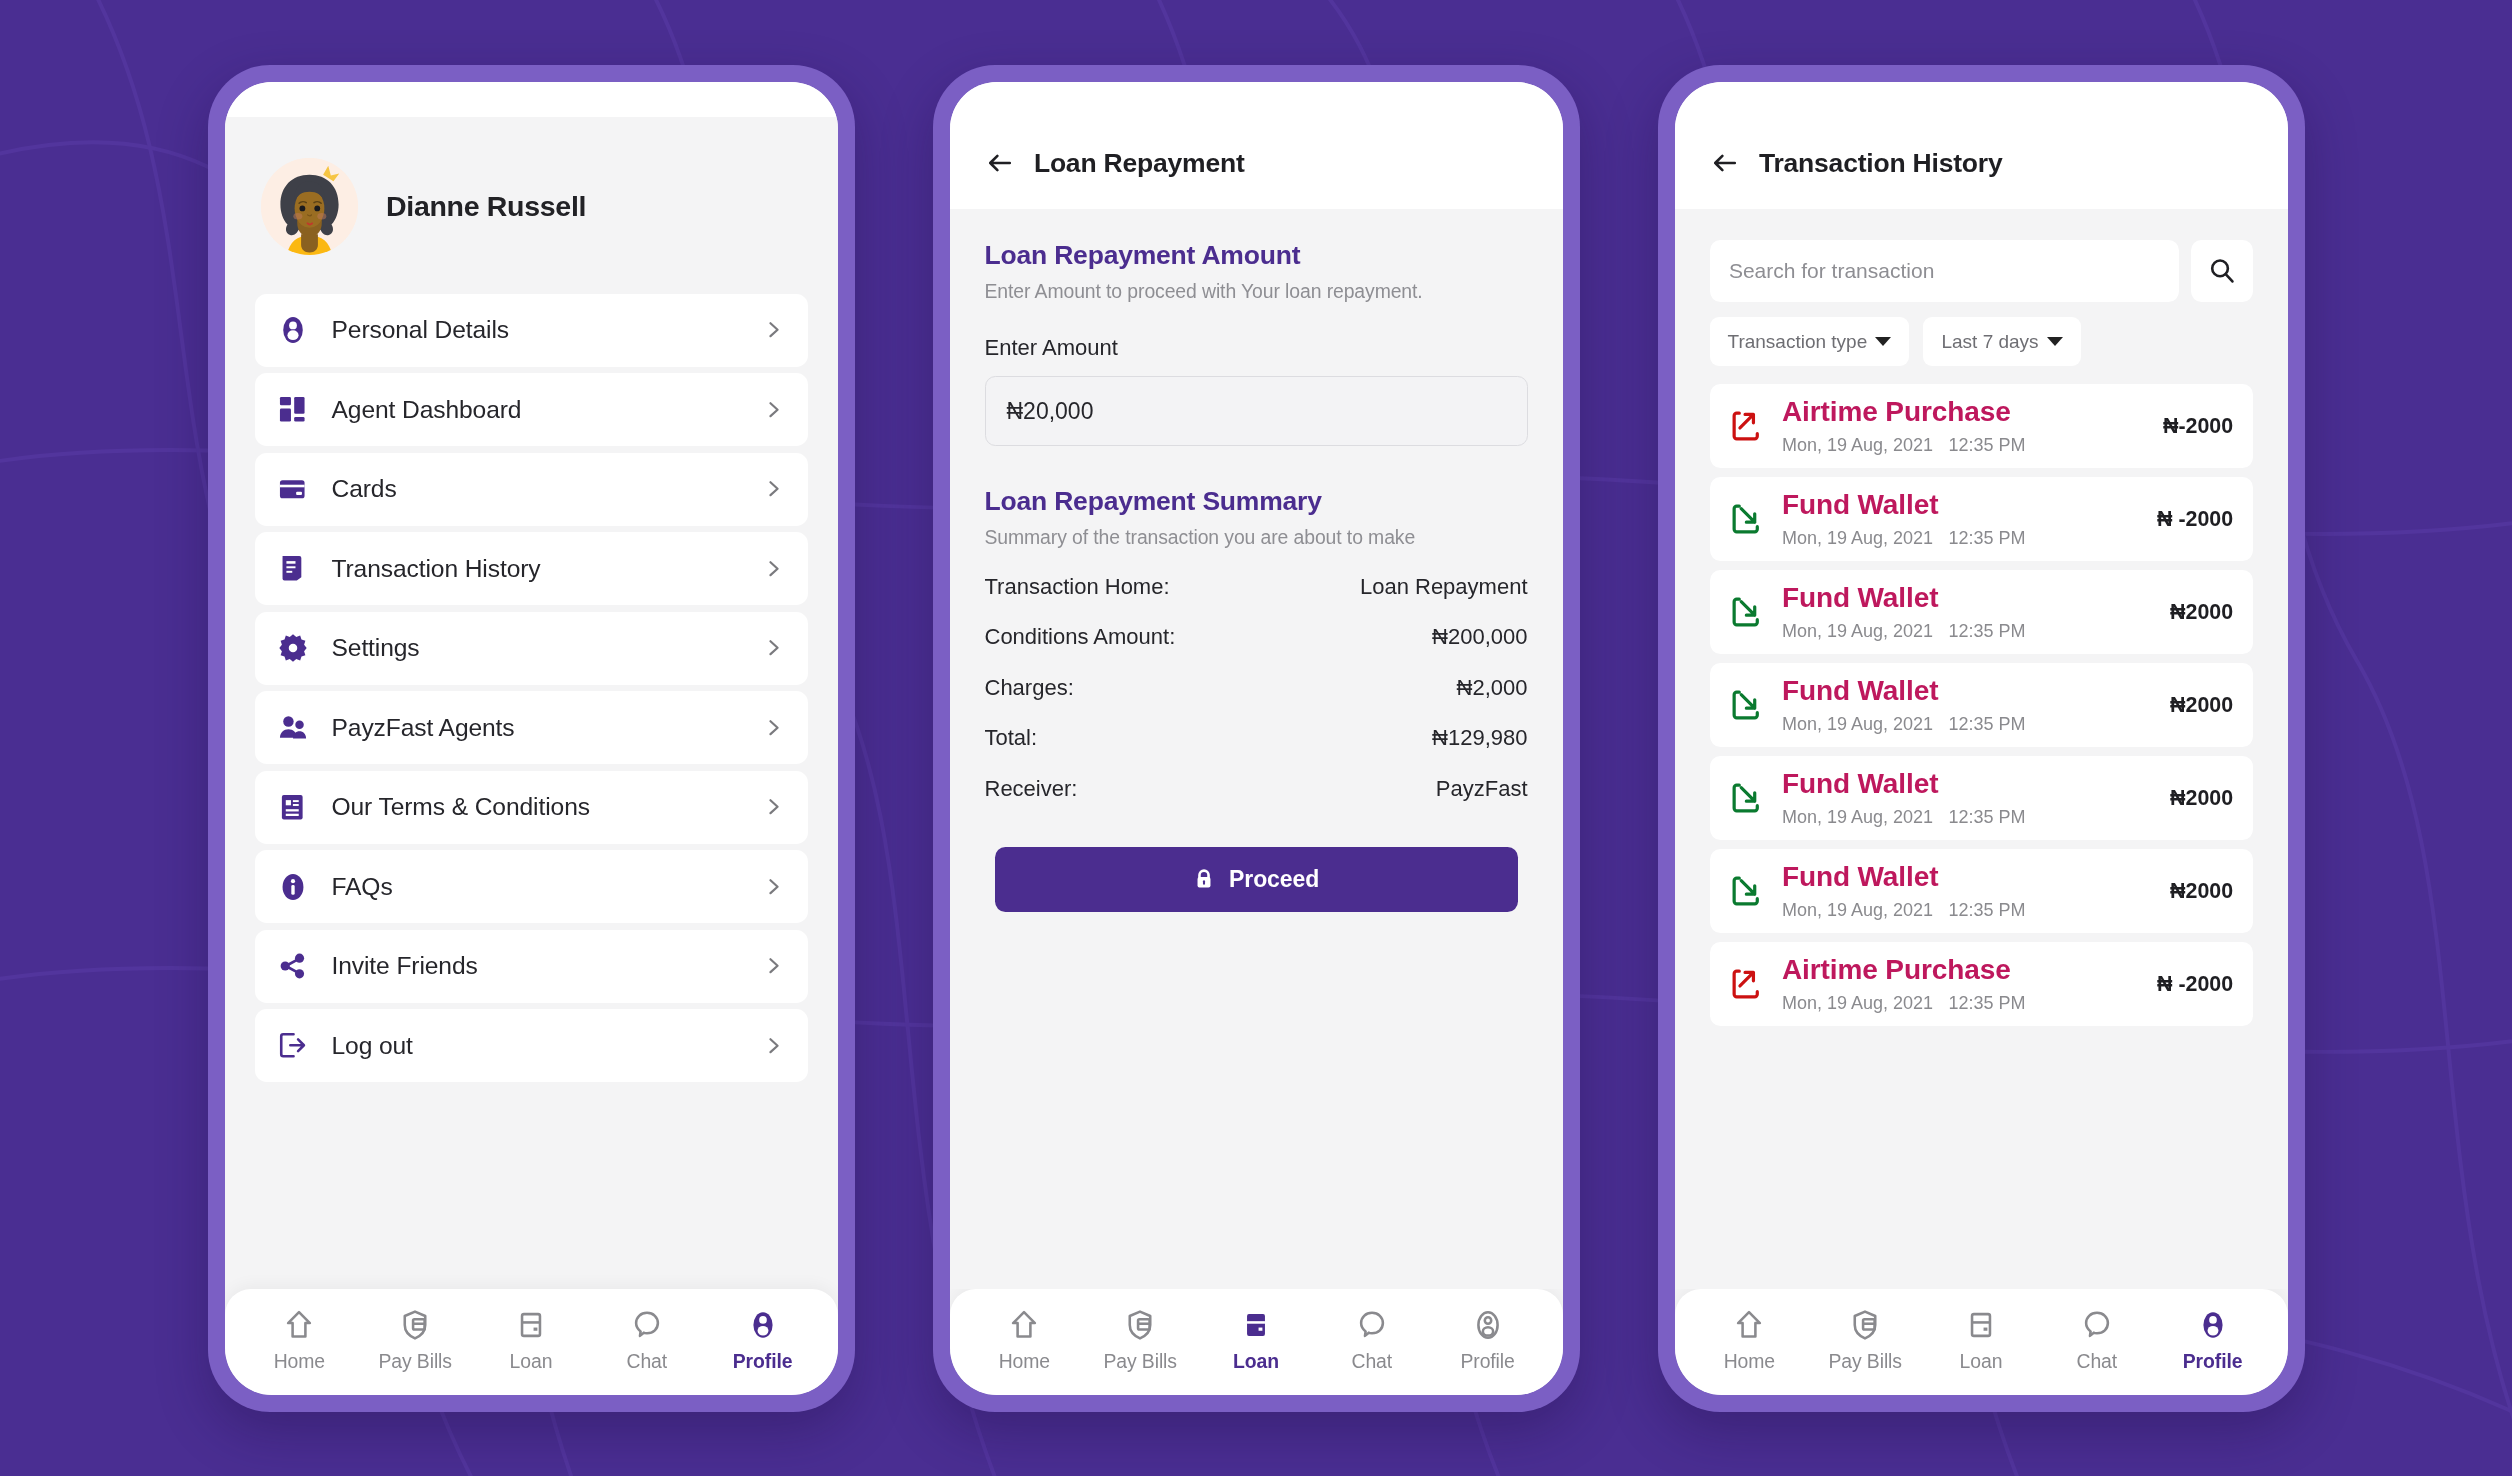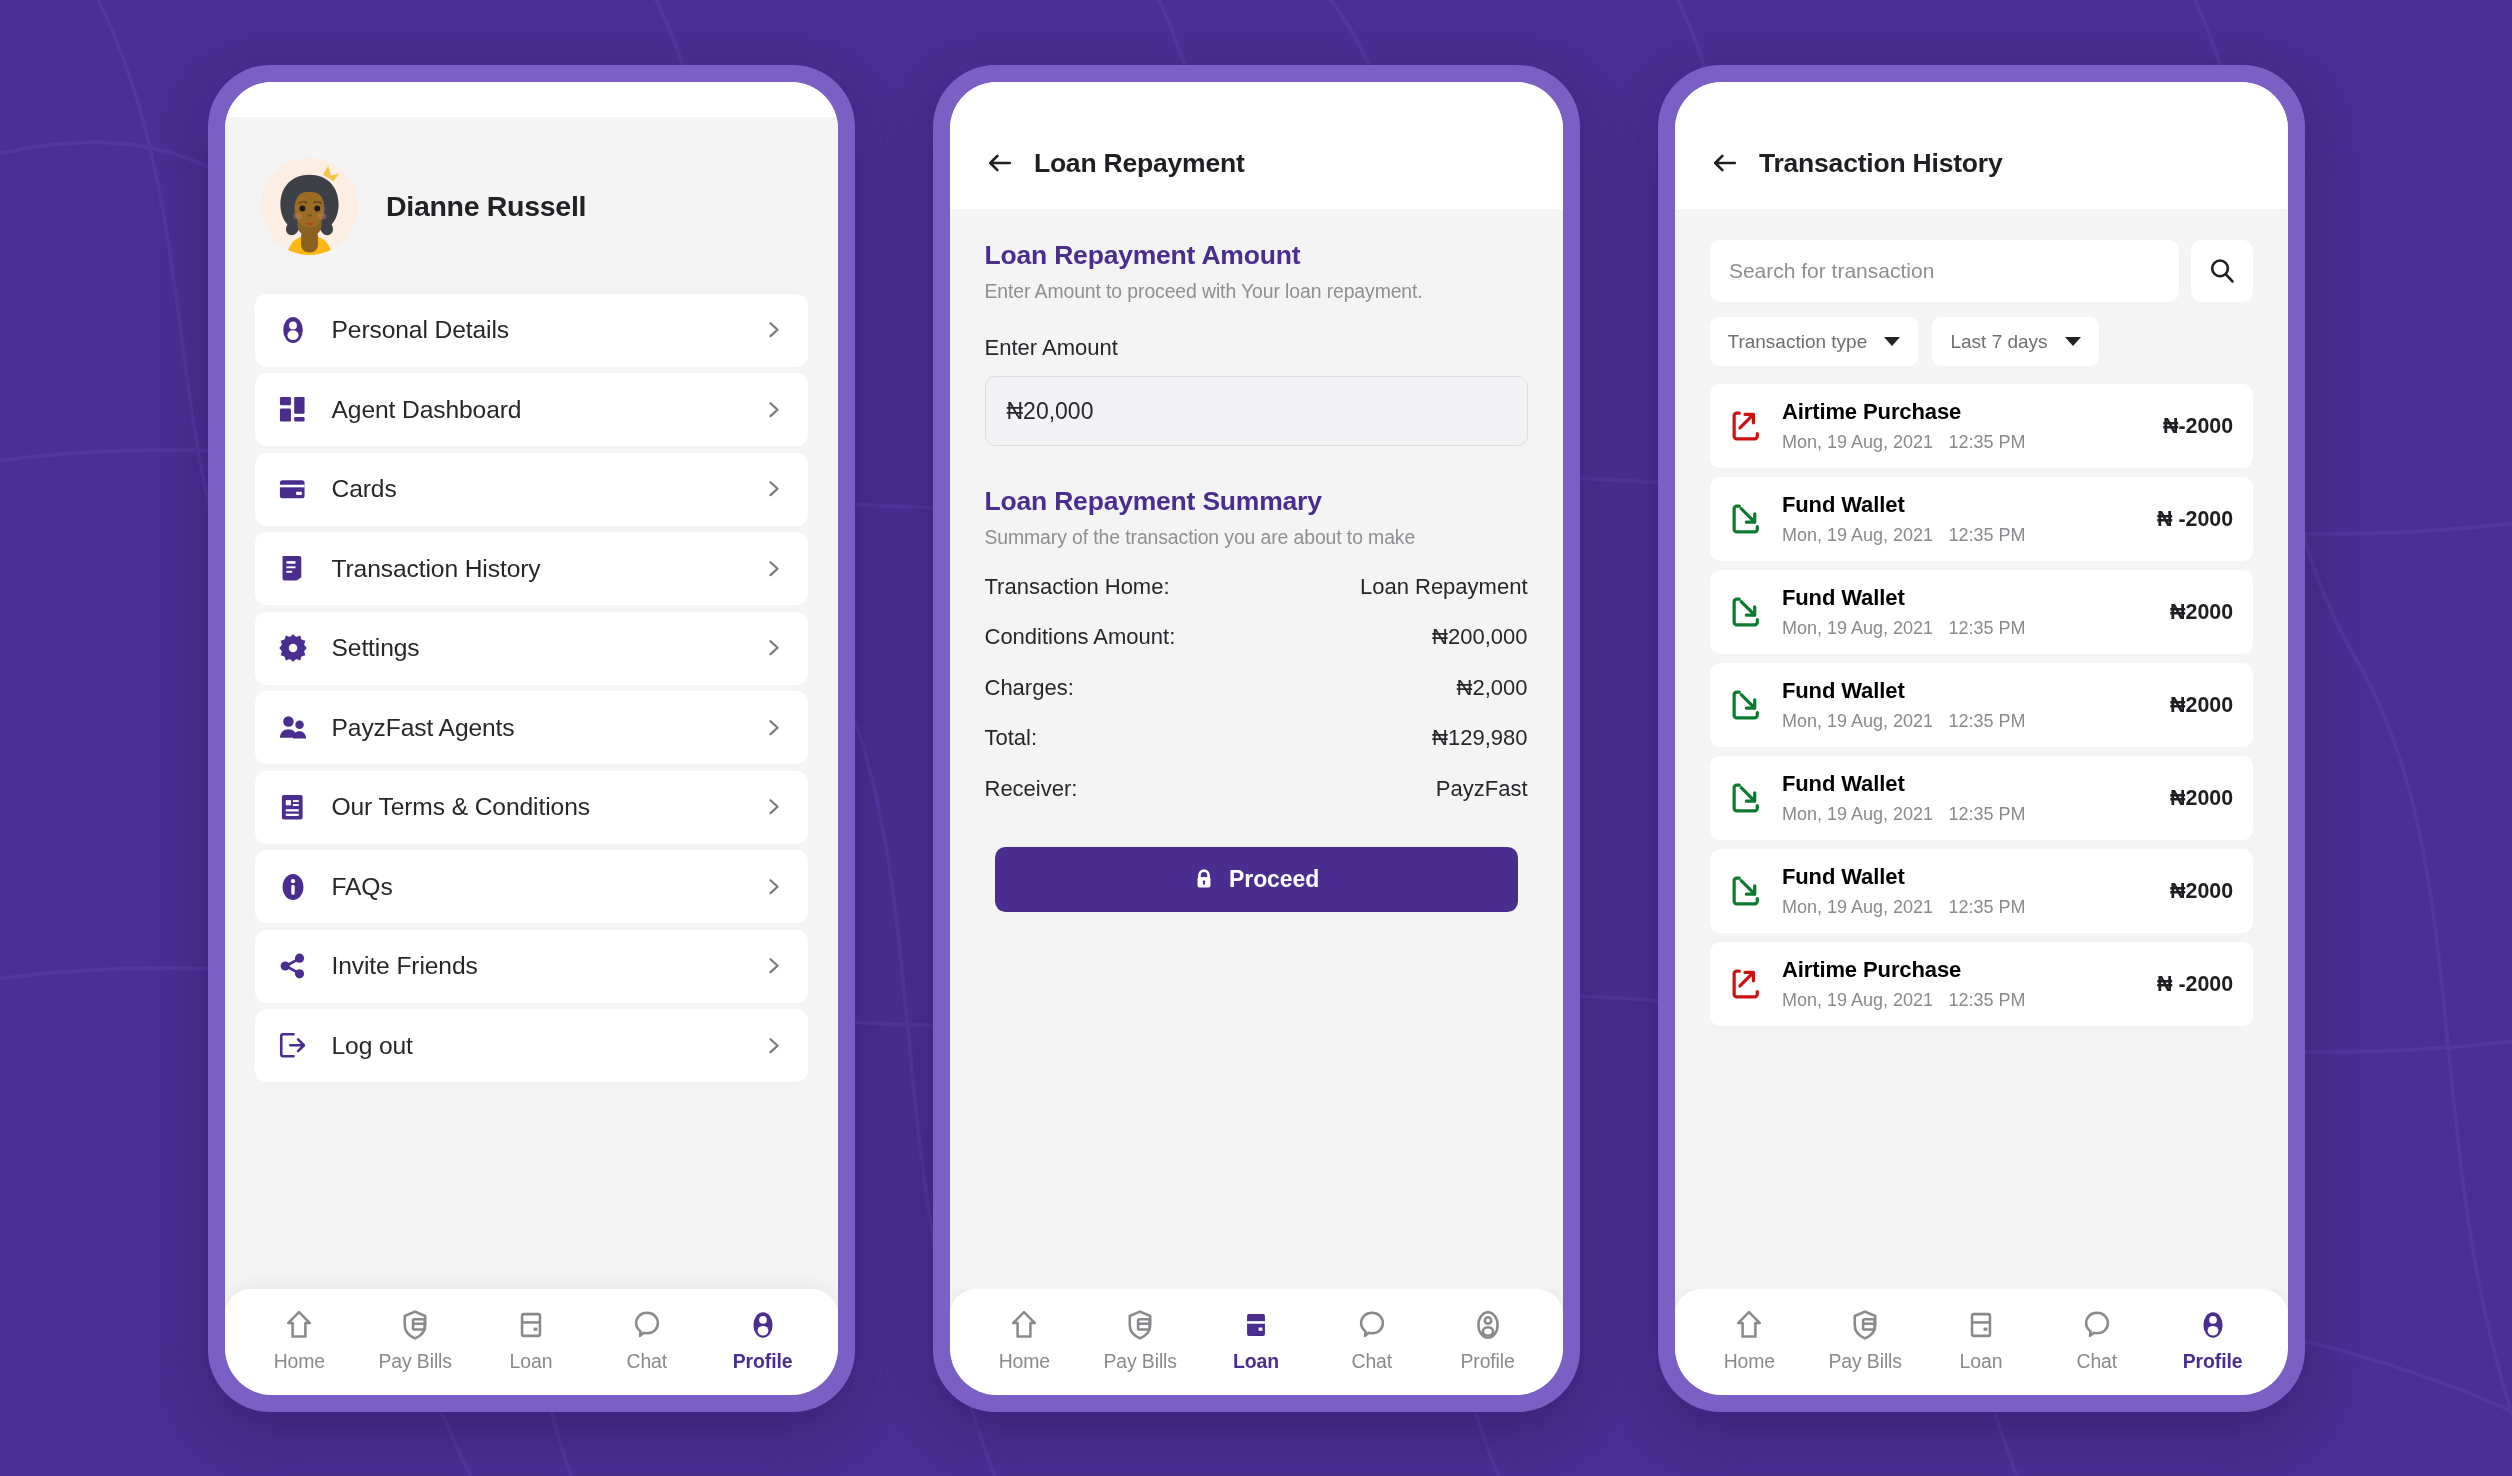--- a/index.html
+++ b/index.html
@@ -118,33 +118,33 @@
   }
   .search-input::placeholder { color: #8E8E93; }
   .search-btn {
     width: 62px; height: 62px; background: #FFFFFF; border: none;
     border-radius: 10.4px; display: flex; align-items: center; justify-content: center;
     cursor: pointer; flex: 0 0 auto;
   }
   .filter-row { display: flex; gap: 14.2px; padding: 15.5px 35px 0 35px; }
   .filter-chip {
     background: #FFFFFF; border: none; border-radius: 9px;
-    height: 49px; padding: 0 18px; display: flex; align-items: center; gap: 17px;
+    height: 49px; padding: 0 18px; display: flex; align-items: center; gap: 8px;
     font-size: 19px; color: #6E6E73; font-family: inherit; cursor: pointer;
   }
   .caret { width: 0; height: 0; border-left: 8.4px solid transparent;
            border-right: 8.4px solid transparent; border-top: 9.7px solid #222; }
   .tx-list { padding: 18px 35px 0 35px; display: flex; flex-direction: column; gap: 9px; }
   .tx-row {
     background: #FFFFFF; border-radius: 10.4px; height: 84px;
     display: flex; align-items: center; padding: 0 19.4px; gap: 17px;
   }
   .tx-icon { width: 36px; height: 36px; flex: 0 0 auto; }
   .tx-mid { flex: 1 1 auto; display: flex; flex-direction: column; gap: 6.5px; }
-  .tx-title { font-size: 22px; color: #000000; font-weight: 700; letter-spacing: -0.1px; }
+  .tx-title { font-size: 28px; color: #be185d; font-weight: 700; letter-spacing: -0.1px; }
   .tx-meta { display: flex; gap: 15.5px; font-size: 18px; color: #8A8A8E; }
   .tx-amt { font-size: 21.4px; color: #1F1F23; font-weight: 700; white-space: pre; }
 </style>
 </head>
 <body>
 
 <div class="bg-lines">
   <svg viewBox="0 0 3880 2280" preserveAspectRatio="none">
     <g fill="none" stroke="#5A3BA6" stroke-width="6" opacity=".55">
       <path d="M-50 250 C 400 120 560 420 700 900 C 840 1380 700 1800 900 2330"></path>

